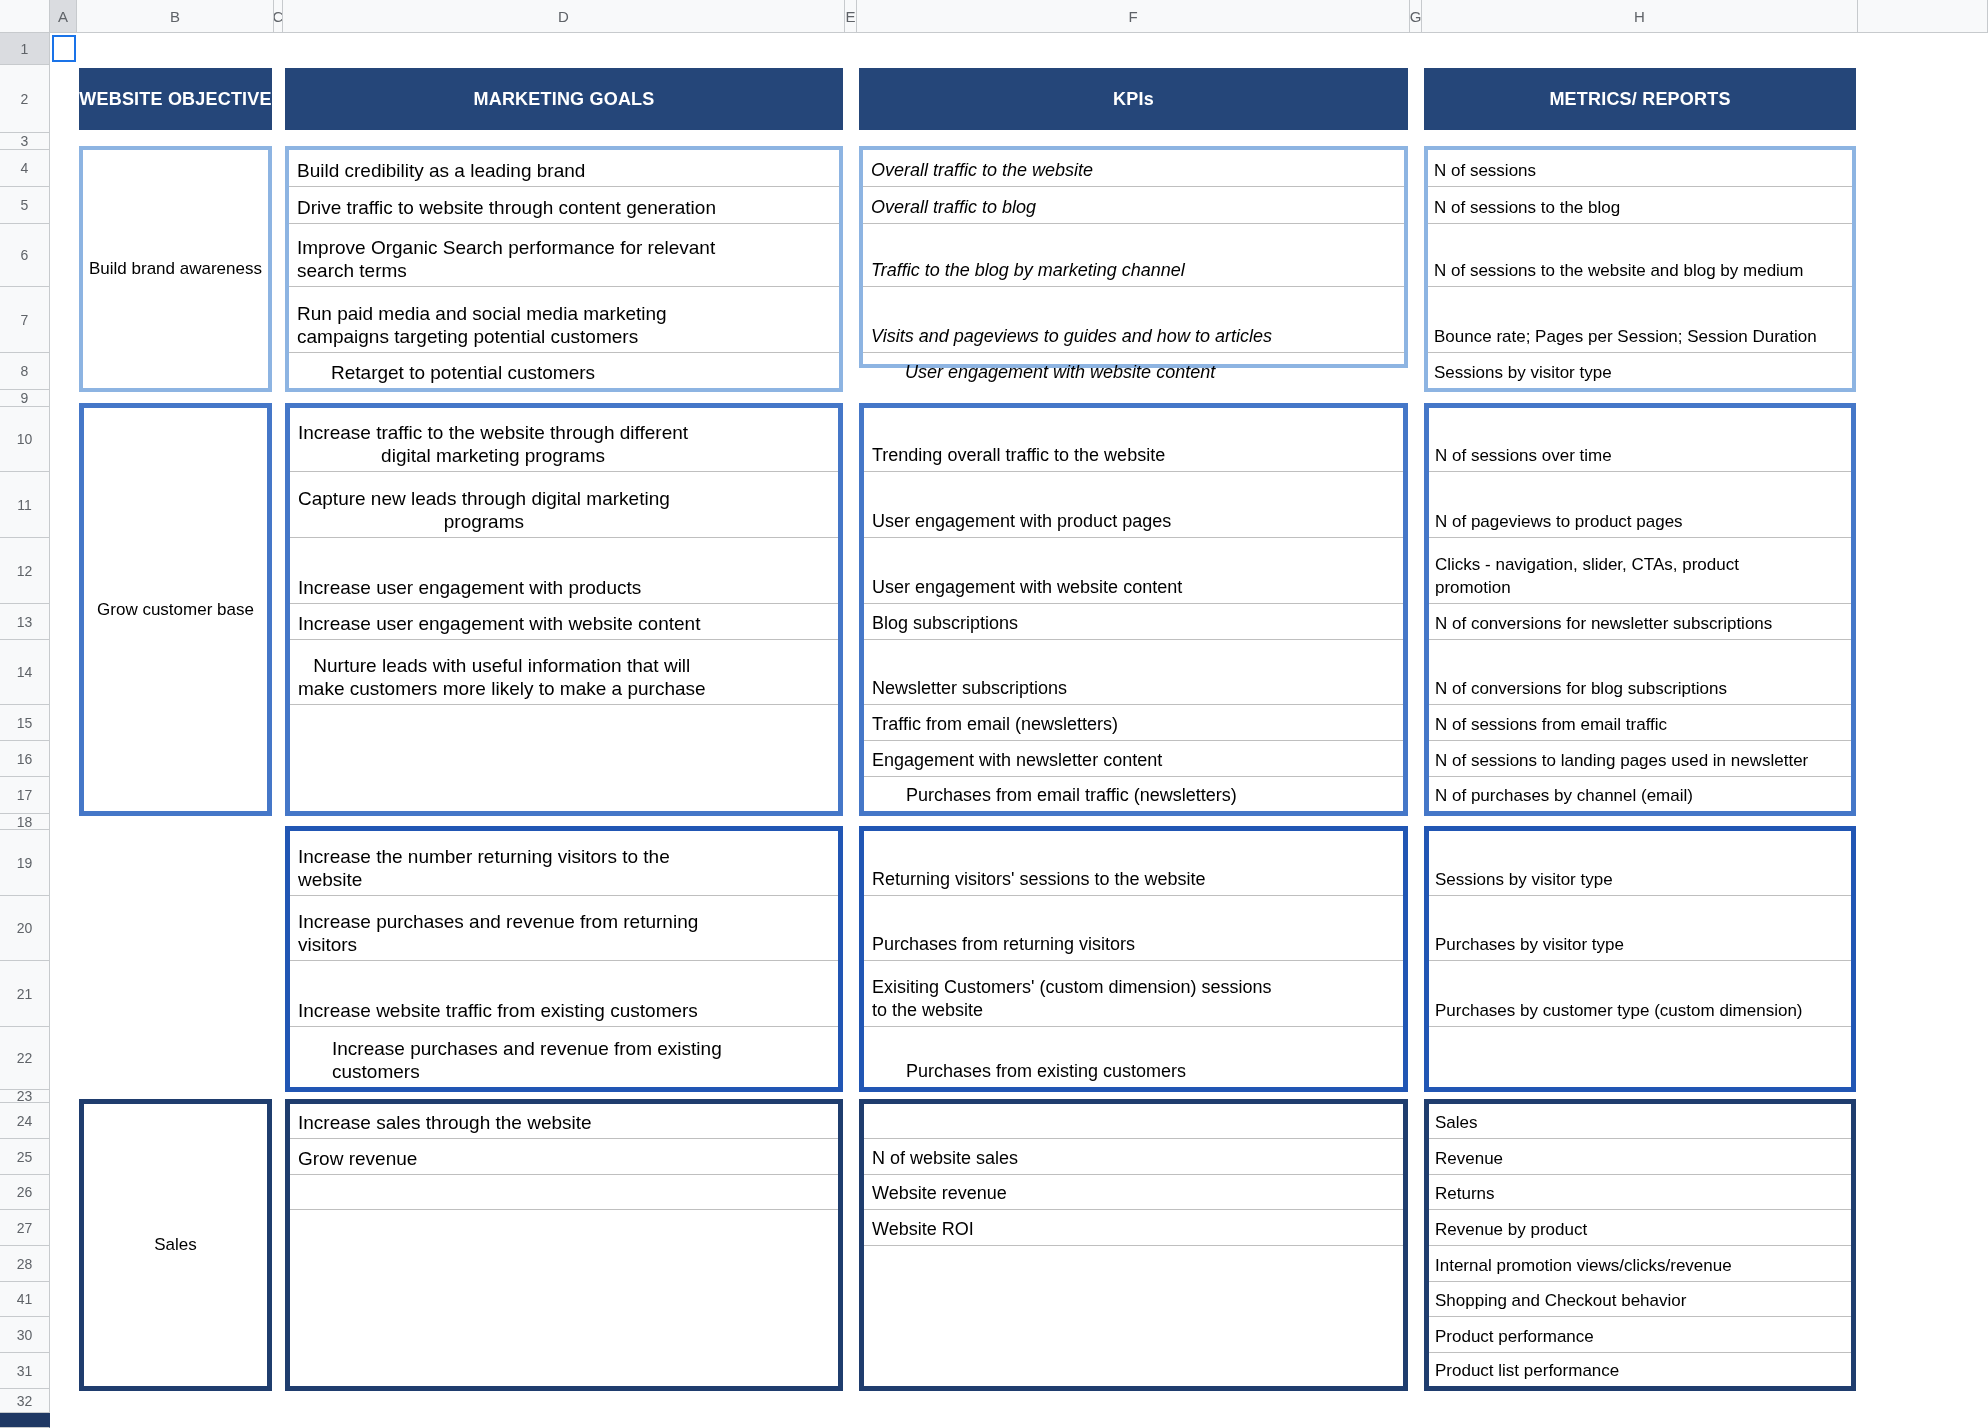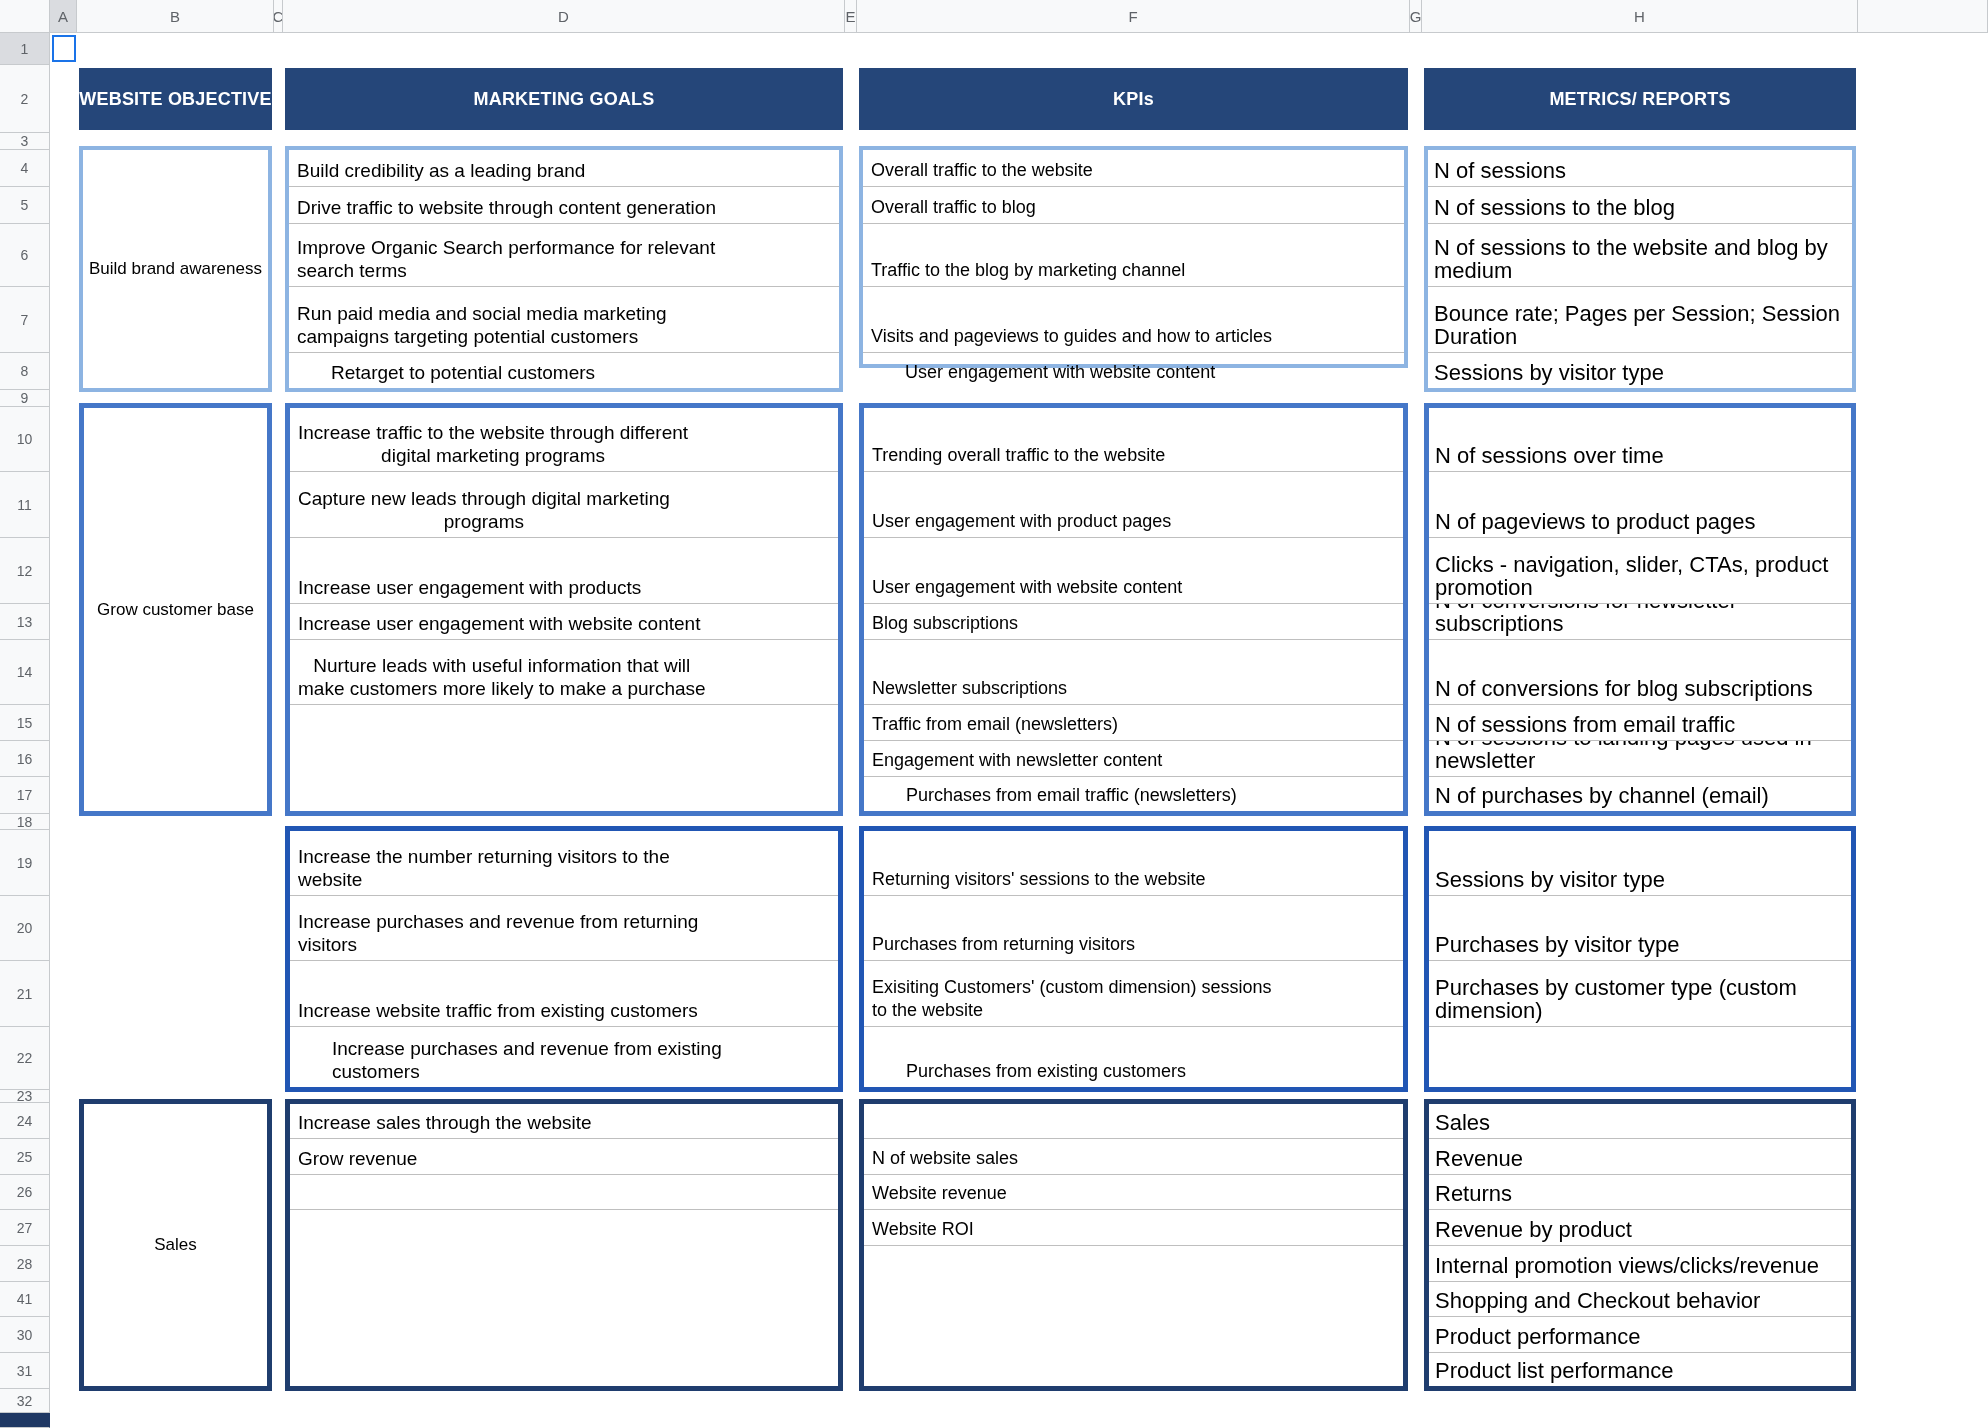--- a/index.html
+++ b/index.html
@@ -38,21 +38,21 @@
   .cell {
     position:absolute; left:0; right:0; box-sizing:border-box;
     display:flex; align-items:flex-end;
     padding:2px 4px 4px 8px; color:#000;
     border-bottom:1px solid #BFBFBF; overflow:hidden;
     white-space:pre-wrap; line-height:23px;
   }
   .cell.last { border-bottom:none;padding-left:42px; }
   .col-goals   .cell { font-size:19px; }
   .col-kpis    .cell { font-size:18px; }
-  .col-metrics .cell { font-size:22px; padding-left:6px; }
+  .col-metrics .cell { font-size:17px; padding-left:6px; }
   .objcell {
     position:absolute; inset:0; display:flex; align-items:center; justify-content:center;
     font-size:17px; color:#000; white-space:nowrap;
   }
 </style>
 </head>
 <body>
 
 <div id="canvas">
     <div class="colhdr" style="left: 0px; width: 50px;"></div>
@@ -108,21 +108,21 @@
     </div>
     <div class="sbox col-goals" style="left: 285px; width: 558px; top: 146px; height: 246px; border: 4px solid rgb(141, 180, 226);">
       <div class="cell" style="top: 0px; height: 37px; border-bottom-color: rgb(191, 191, 191);">Build credibility as a leading brand</div>
       <div class="cell" style="top: 37px; height: 37px; border-bottom-color: rgb(191, 191, 191);">Drive traffic to website through content generation</div>
       <div class="cell" style="top: 74px; height: 63px; border-bottom-color: rgb(191, 191, 191);">Improve Organic Search performance for relevant
 search terms</div>
       <div class="cell" style="top: 137px; height: 66px; border-bottom-color: rgb(191, 191, 191);">Run paid media and social media marketing
 campaigns targeting potential customers</div>
       <div class="cell last" style="top: 203px; height: 35px; border-bottom-color: rgb(191, 191, 191);">Retarget to potential customers</div>
     </div>
-    <div class="sbox col-kpis" style="left: 859px; width: 549px; top: 146px; height: 222px; border: 4px solid rgb(141, 180, 226);">
+    <div class="sbox col-kpis" style="left: 859px; width: 549px; top: 146px; height: 222px; border: 4px solid rgb(141, 180, 226); font-style: italic;">
       <div class="cell" style="top: 0px; height: 37px; border-bottom-color: rgb(191, 191, 191);">Overall traffic to the website</div>
       <div class="cell" style="top: 37px; height: 37px; border-bottom-color: rgb(191, 191, 191);">Overall traffic to blog</div>
       <div class="cell" style="top: 74px; height: 63px; border-bottom-color: rgb(191, 191, 191);">Traffic to the blog by marketing channel</div>
       <div class="cell" style="top: 137px; height: 66px; border-bottom-color: rgb(191, 191, 191);">Visits and pageviews to guides and how to articles</div>
       <div class="cell last" style="top: 203px; height: 35px; border-bottom-color: rgb(191, 191, 191);">User engagement with website content</div>
     </div>
     <div class="sbox col-metrics" style="left: 1424px; width: 432px; top: 146px; height: 246px; border: 4px solid rgb(141, 180, 226);">
       <div class="cell" style="top: 0px; height: 37px; border-bottom-color: rgb(191, 191, 191);">N of sessions</div>
       <div class="cell" style="top: 37px; height: 37px; border-bottom-color: rgb(191, 191, 191);">N of sessions to the blog</div>
       <div class="cell" style="top: 74px; height: 63px; border-bottom-color: rgb(191, 191, 191);">N of sessions to the website and blog by medium</div>

